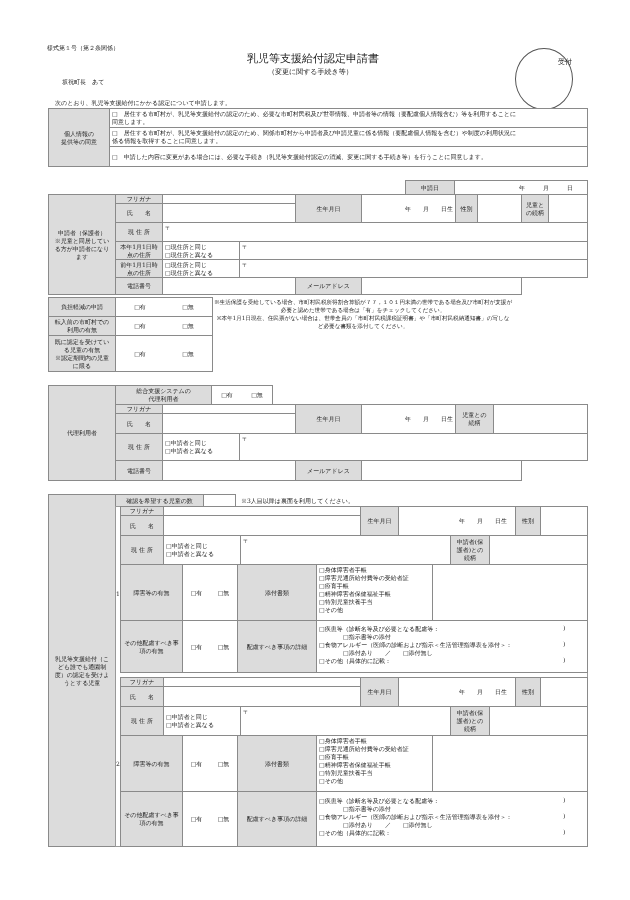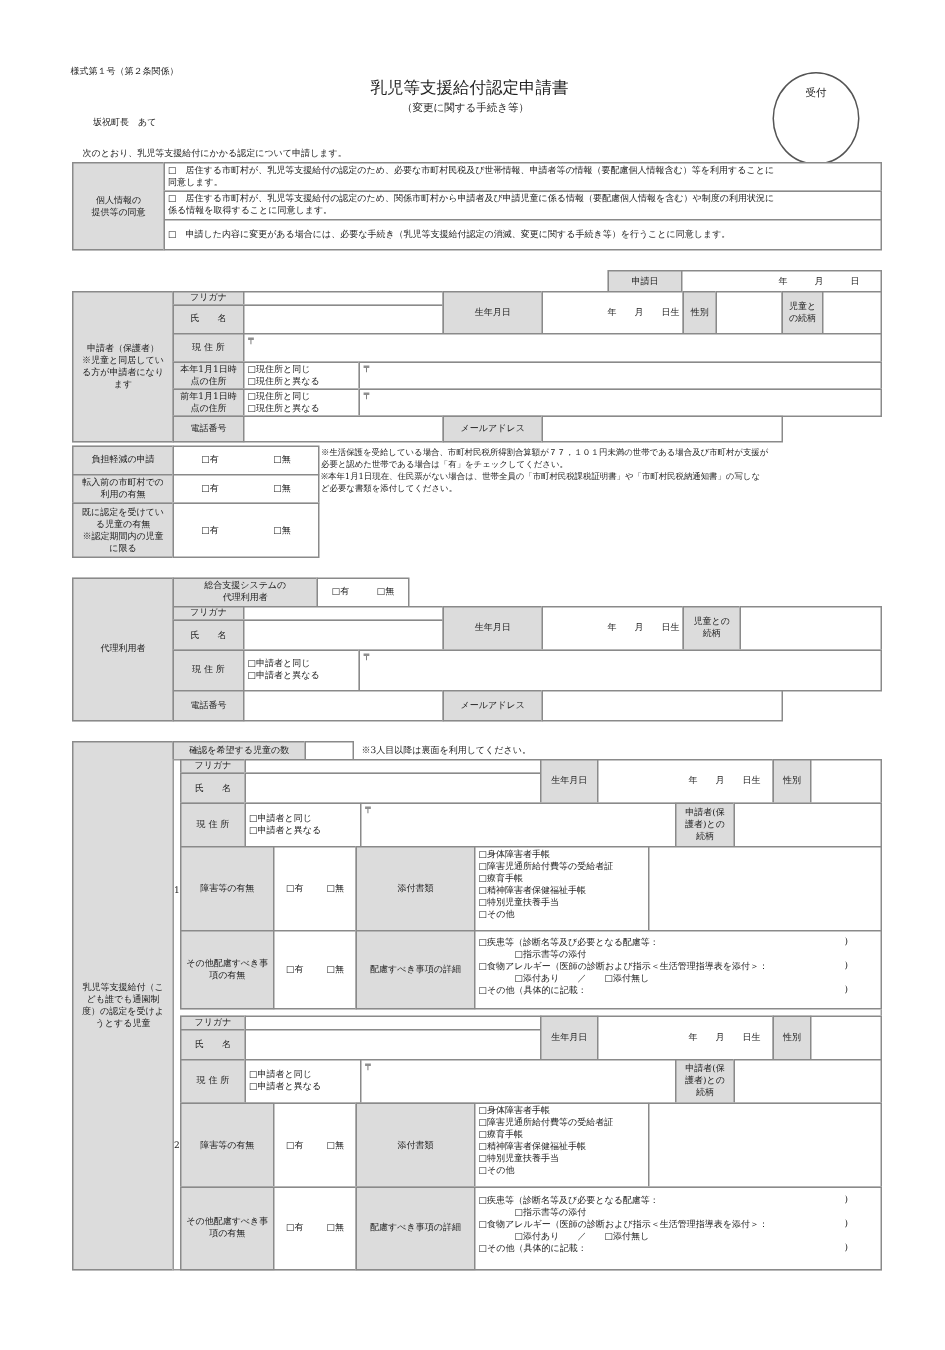--- a/index.html
+++ b/index.html
@@ -1,26 +1,26 @@
 <!DOCTYPE html>
 <html><head>
 <meta charset="utf-8">
 <style>
   html,body{margin:0;padding:0;background:#fff;}
   body{width:630px;height:900px;position:relative;overflow:hidden;font-family:"DejaVu Serif","Liberation Serif",serif;color:#222;}
-  .t{position:absolute;font-size:6px;line-height:8px;white-space:nowrap;}
+  .t{position:absolute;font-size:6px;line-height:8px;white-space:nowrap;text-align:center;}
   .box{position:absolute;box-sizing:border-box;border:1px solid #8a8a8a;background:#fff;}
   .g{background:#dcdcdc;}
   .c{display:flex;align-items:center;justify-content:center;text-align:center;font-size:6px;line-height:8px;white-space:pre-line;}
   .l{display:flex;align-items:center;justify-content:flex-start;padding-left:2px;font-size:6px;line-height:8px;white-space:pre-line;}
   .lt{padding:1px 2px;font-size:6px;line-height:8px;white-space:pre-line;}
   .hdr-title{font-size:11px;line-height:13px;}
   .sub{font-size:7px;}
   .stamp{position:absolute;left:515px;top:48px;width:58px;height:62px;border:1px solid #555;border-radius:50%;box-sizing:border-box;}
-  .stamp span{position:absolute;top:8px;left:0;right:0;text-align:center;font-size:7px;}
+  .stamp span{position:absolute;top:8px;left:0;right:0;text-align:right;font-size:7px;}
 </style>
 </head>
 <body>
 
 <div class="t" style="left:47px;top:44px;">様式第１号（第２条関係）</div>
 <div class="t hdr-title" style="left:247px;top:52px;">乳児等支援給付認定申請書</div>
 <div class="t sub" style="left:268px;top:68px;">（変更に関する手続き等）</div>
 <div class="stamp">
     <span>受付</span>
   </div>

